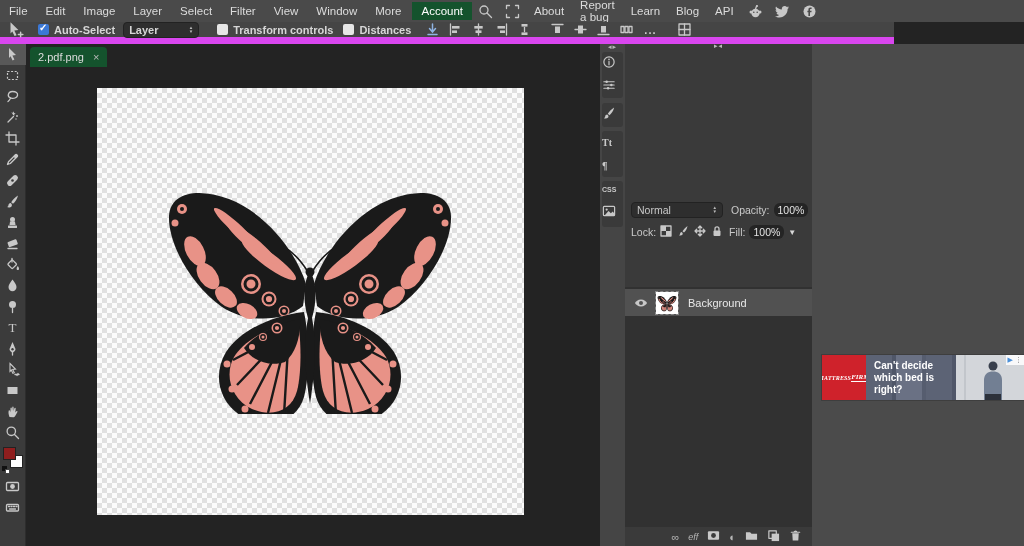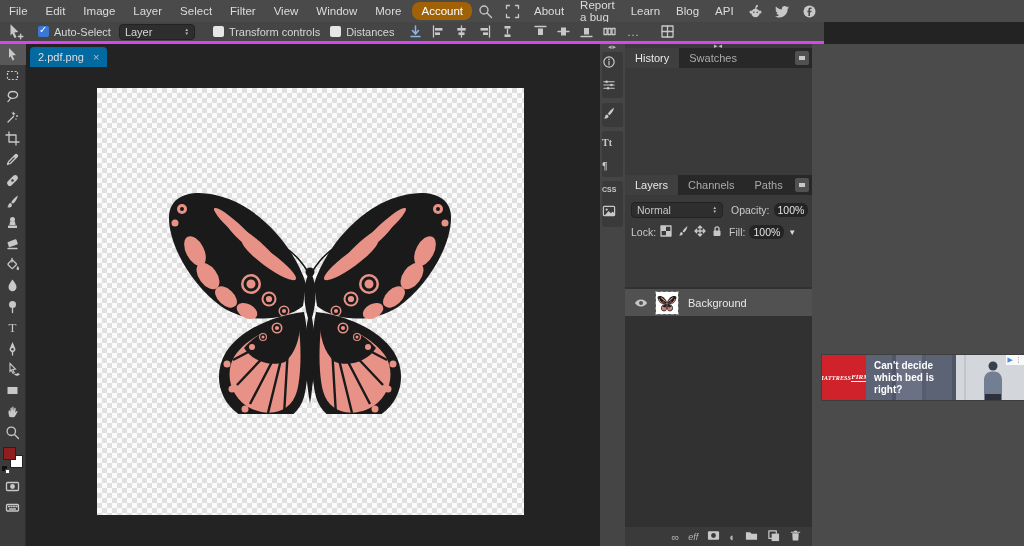--- a/index.html
+++ b/index.html
@@ -5,30 +5,30 @@
   * { margin:0; padding:0; box-sizing:border-box; }
   html,body { width:1024px; height:546px; overflow:hidden; background:#2a2a2a;
     font-family:"Liberation Sans", sans-serif; }
   #app { position:relative; width:1024px; height:546px; background:#232323; }
 
   
   #menubar { position:absolute; left:0; top:0; width:1024px; height:22px;
     background:#4a4a4a; display:flex; align-items:center; padding:0 0;
     color:#dcdcdc; font-size:11.5px; }
   #menubar .mi { padding:0 9px; cursor:default; }
-  #menubar .account { background:#a16207; color:#fff; padding:3px 9px; border-radius:8px; margin-left:2px; }
+  #menubar .account { background:#14532d; color:#fff; padding:3px 9px; border-radius:0; margin-left:2px; }
   .mbicon { width:15px; height:15px; margin:0 6px; flex:none; }
   .mbicon svg { width:100%; height:100%; }
   #menubar .rgt { display:flex; align-items:center; margin-left:auto; padding-right:218px; }
   #menubar .rgt .mi { padding:0 8px; }
 
   
-  #optionsbar { position:absolute; left:0; top:22px; width:824px; height:22px;
-    background:#454545; border-bottom:3px solid #d946ef; display:flex; align-items:center;
-    color:#d6d6d6; font-size:11px; padding-left:2px; }
+  #optionsbar { position:absolute; left:0; top:22px; width:894px; height:22px;
+    background:#454545; border-bottom:7px solid #d946ef; display:flex; align-items:center;
+    color:#d6d6d6; font-size:11px; padding-left:2px;font-weight:bold; }
   .curicon { width:18px; height:18px; margin:0 4px; }
   .chk { width:11px; height:11px; border-radius:2px; background:#e6e6e6; margin:0 5px 0 10px; flex:none; position:relative; }
   .chk.on { background:#3b78d6; }
   .chk.on:after { content:"✓"; position:absolute; left:1px; top:-2px; color:#fff; font-size:10px; }
   .ddbox { background:#2e2e2e; border:1px solid #222; border-radius:4px; height:16px;
     display:flex; align-items:center; padding:0 5px; margin:0 8px; min-width:76px; }
   .ddbox .lbl { flex:1; }
   .stepper { display:flex; flex-direction:column; font-size:4.5px; line-height:4px; color:#bbb; margin-left:6px; }
   .oicon { width:15px; height:15px; margin:0 4px; flex:none; }
   .oicon svg { width:100%; height:100%; }
@@ -43,21 +43,21 @@
   .tool.sel { background:#585858; }
   .swatches { position:relative; width:24px; height:30px; margin-top:3px; }
   .swfg { position:absolute; left:2px; top:1px; width:13px; height:13px; background:#8f1e1e; border:1px solid #222; }
   .swbg { position:absolute; left:9px; top:9px; width:13px; height:13px; background:#fff; border:1px solid #222; }
   .swmini { position:absolute; left:1px; top:20px; width:8px; height:8px; }
   .swmini .a { position:absolute; left:0; top:0; width:5px; height:5px; background:#111; }
   .swmini .b { position:absolute; left:3px; top:3px; width:5px; height:5px; background:#fff; border:1px solid #444; }
 
   
   #workspace { position:absolute; left:26px; top:44px; width:574px; height:502px; background:#232323; }
-  #doctab { position:absolute; left:30px; top:47px; height:20px; background:#0369a1;
+  #doctab { position:absolute; left:30px; top:47px; height:20px; background:#14532d;
     border-radius:4px 4px 0 0; display:flex; align-items:center; padding:0 8px; color:#ddd; font-size:11px; }
   #doctab .x { margin-left:9px; color:#bbb; font-size:11px; }
   #canvas { position:absolute; left:97px; top:88px; width:427px; height:427px;
     background-color:#fbfbfb;
     background-image:
       linear-gradient(45deg,#e0e0e0 25%,transparent 25%,transparent 75%,#e0e0e0 75%),
       linear-gradient(45deg,#e0e0e0 25%,transparent 25%,transparent 75%,#e0e0e0 75%);
     background-size:10px 10px; background-position:0 0,5px 5px; }
   #butterfly-svg { position:absolute; left:38px; top:76px; width:350px; height:250px; }
   .bf-black { fill:#1a1a1a; }
@@ -489,32 +489,21 @@
             <path class="fl" d="M3,12 L7,7.5 L9.5,10 L11.5,8 L13,10 V12 Z"></path>
           </svg></span>
     </div>
   </div>
 
   <div id="panelcol">
     <div class="collapse" style="top:-2px;">
       <span>▸</span><span>◂</span>
     </div>
 
-    <div class="ptabs" style="top:4px;">
-      <span class="ptab act">History</span>
-      <span class="ptab">Swatches</span>
-      <span class="pmenu"></span>
-    </div>
-
-    <div class="ptabs" style="top:131px;">
-      <span class="ptab act">Layers</span>
-      <span class="ptab">Channels</span>
-      <span class="ptab">Paths</span>
-      <span class="pmenu"></span>
-    </div>
+
     <div id="layers-controls">
       <div class="lrow">
         <span class="ddbox" style="margin:0; min-width:92px;">
           <span class="lbl">Normal</span>
           <span class="stepper">
             <span>▲</span>
               <span>▼</span>
           </span>
         </span>
         <span style="margin-left:8px;">Opacity:</span>

